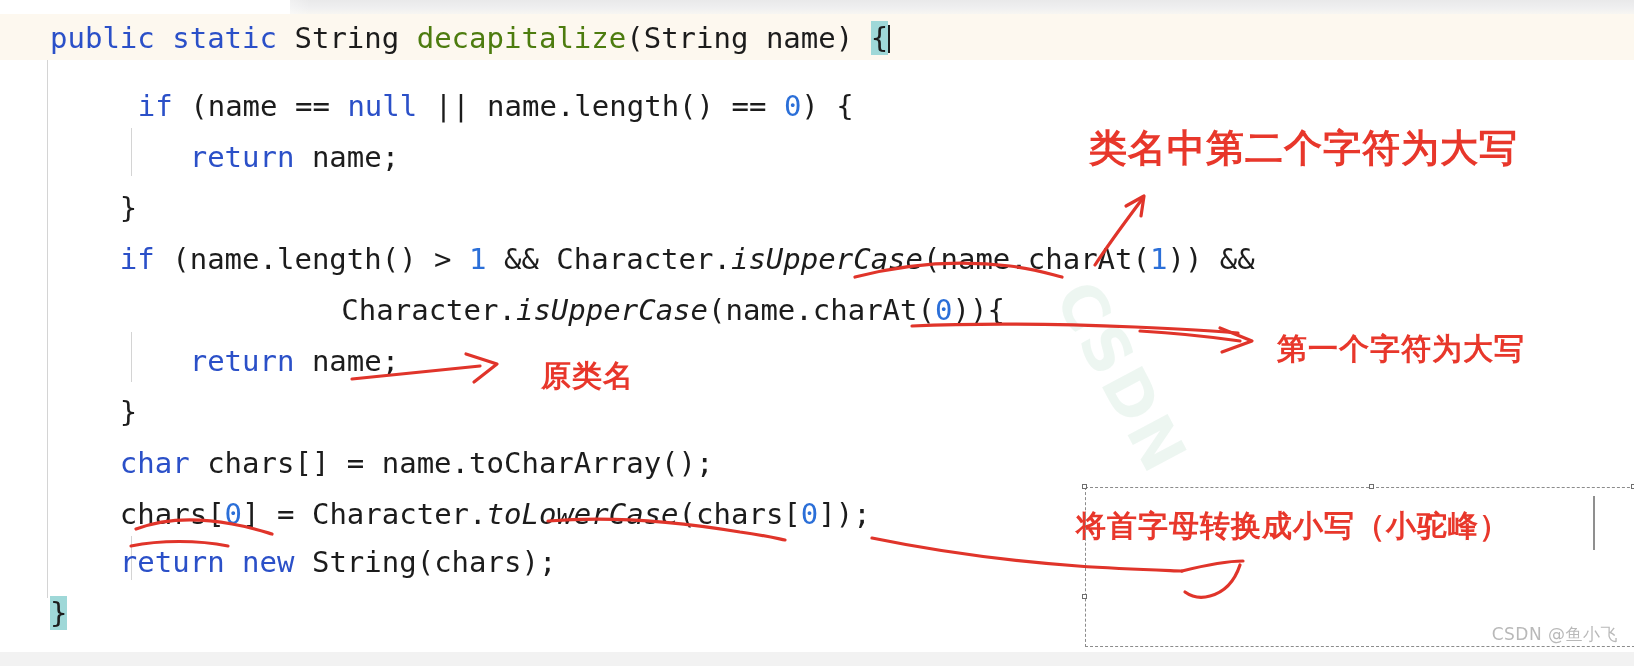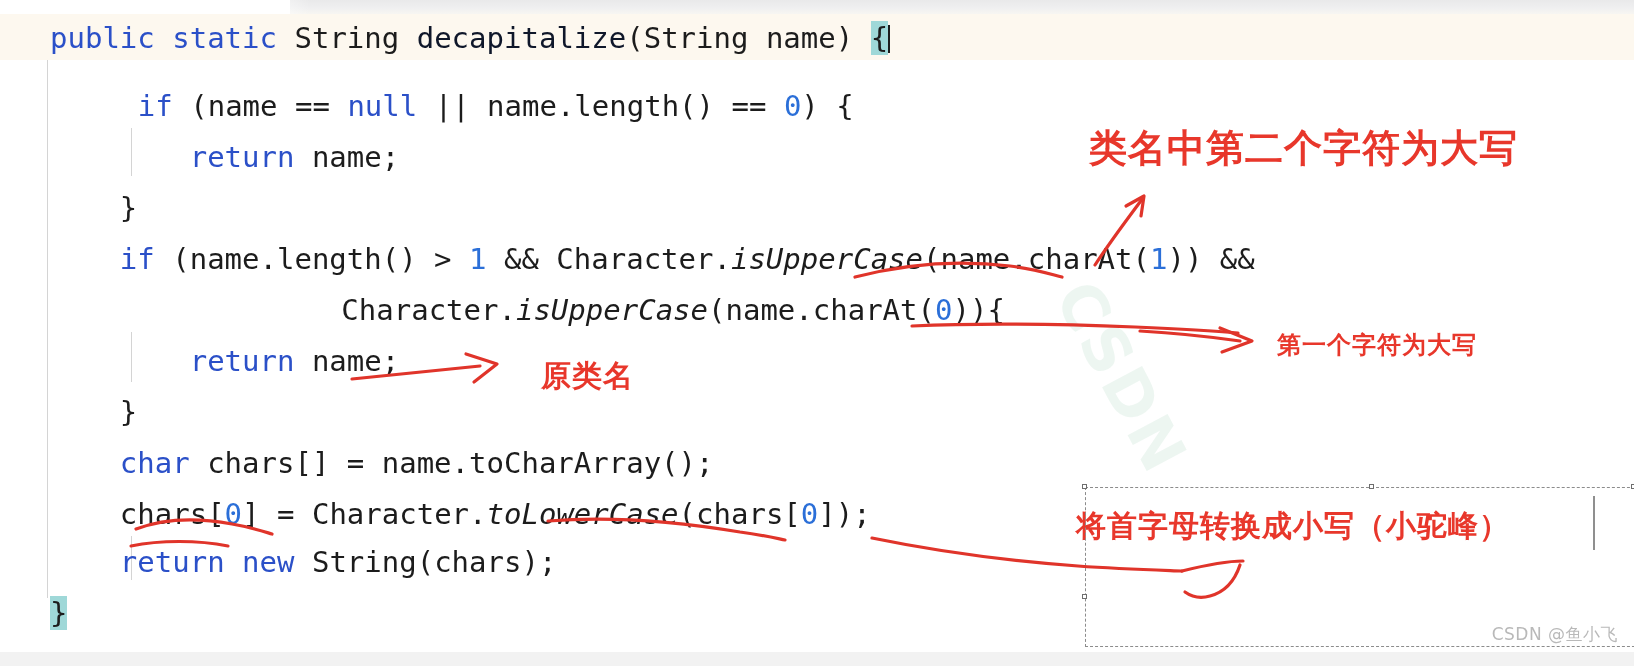--- a/index.html
+++ b/index.html
@@ -67,21 +67,21 @@
     white-space: pre;
     font-family: "DejaVu Sans Mono", monospace;
     font-size: 29px;
     line-height: 34px;
     letter-spacing: 0px;
     color: #1c1c1c;
   }
   .kw  { color: #2b50c8; }
   .num { color: #2b6fd8; }
   .typ { color: #1c1c1c; }
-  .mth { color: #0f172a; }
+  .mth { color: #4d7c0f; }
   .ital { font-style: italic; }
   .plain { color: #1c1c1c; }
 
   .brace-hl {
     background: #9fd8d8;
     color: #1c1c1c;
   }
 
   
   .caret {
@@ -211,21 +211,21 @@
     <div class="code-line" style="left:50px; top:582px;"><span class="brace-hl">}</span></div>
 
     <div class="wm-diag">CSDN</div>
 
   </div>
 
   <div class="anno" style="left:1089px; top:123px; font-size:38px;">类名中第二个字符为大写</div>
 
   <div class="anno" style="left:541px; top:356px; font-size:30px;">原类名</div>
 
-  <div class="anno" style="left:1277px; top:329px; font-size:24px;">第一个字符为大写</div>
+  <div class="anno" style="left:1277px; top:329px; font-size:30px;">第一个字符为大写</div>
 
   <div class="anno" style="left:1076px; top:506px; font-size:30px;">将首字母转换成小写（小驼峰）</div>
 
   <div class="sel-box" style="left:1085px; top:487px; width:560px; height:160px;"></div>
   <div class="sel-handle" style="left:1082px; top:484px;"></div>
   <div class="sel-handle" style="left:1369px; top:484px;"></div>
   <div class="sel-handle" style="left:1082px; top:594px;"></div>
   <div class="sel-handle" style="left:1631px; top:484px;"></div>
   <div class="sel-caret" style="left:1593px; top:496px; height:54px;"></div>
 

